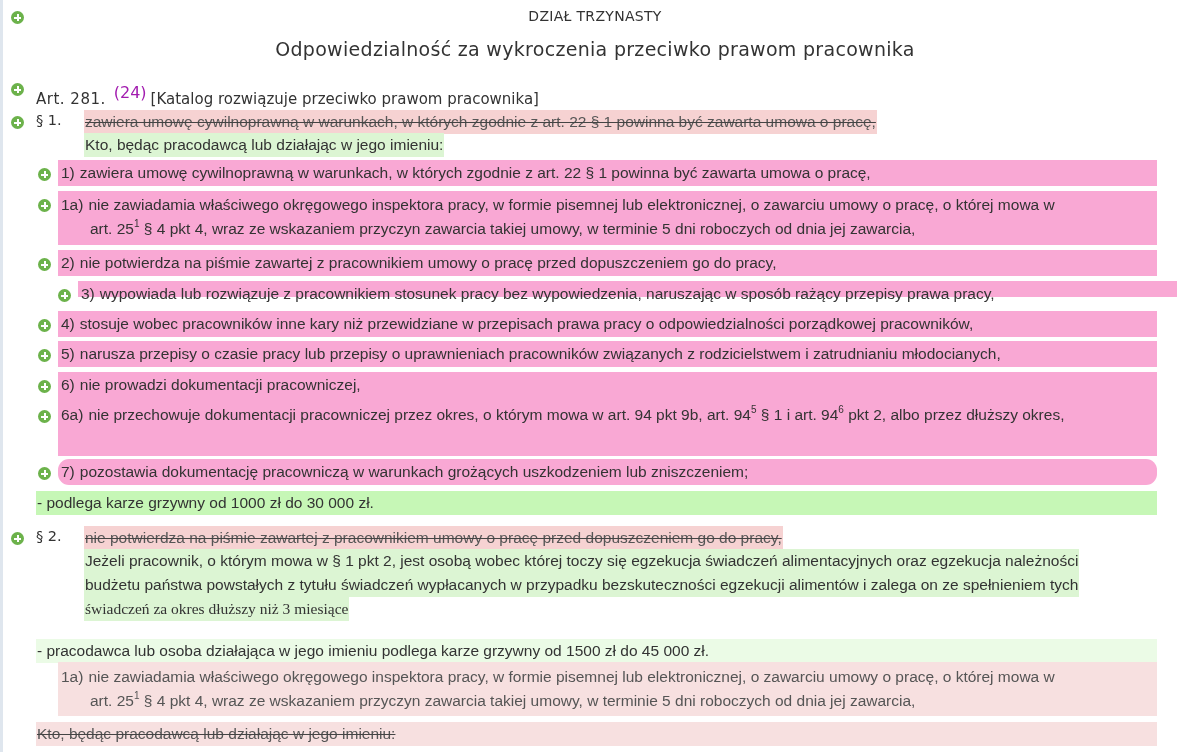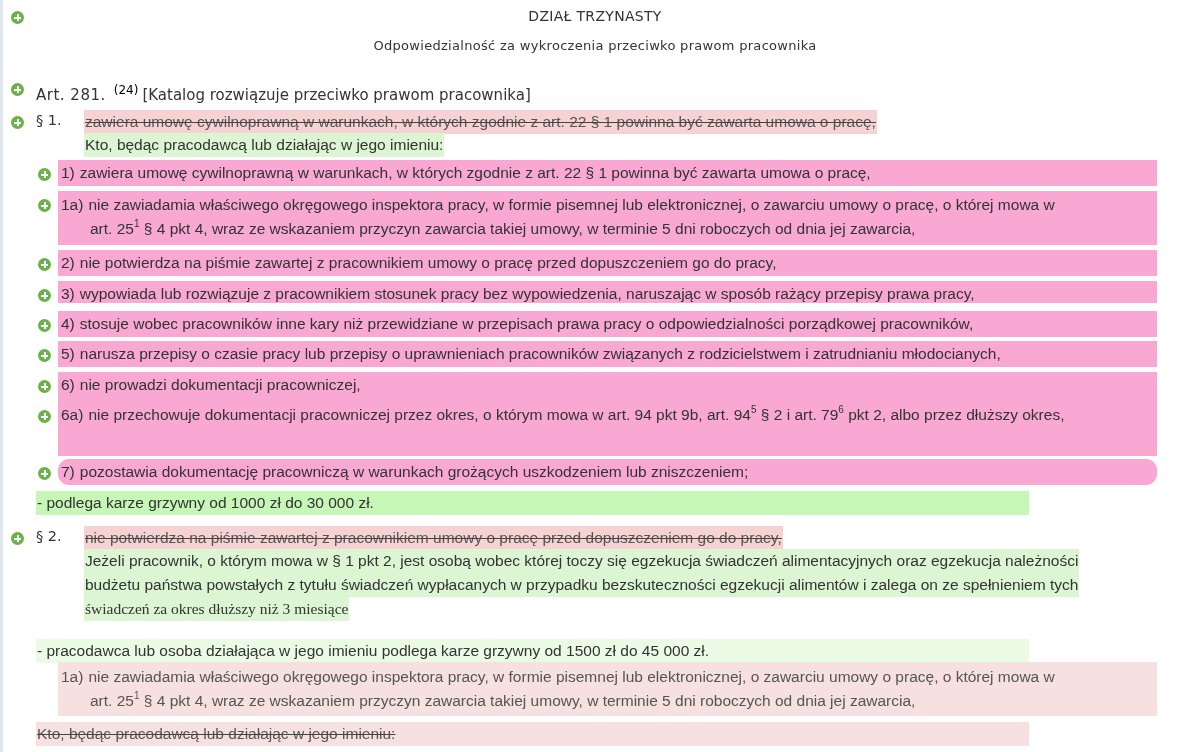--- a/index.html
+++ b/index.html
@@ -11,36 +11,36 @@
   .leftbar { position:absolute; left:0; top:0; width:3px; height:752px; background:#dfe6ee; }
   .plus {
     position:absolute; width:13px; height:13px; border-radius:50%; background:#6cb24b;
     display:inline-block;
   }
   .plus::before, .plus::after { content:""; position:absolute; background:#fff; }
   .plus::before { left:3px; top:5.5px; width:7px; height:2px; }
   .plus::after { left:5.5px; top:3px; width:2px; height:7px; }
   .title { position:absolute; left:0; width:1190px; text-align:center; font-size:14px; letter-spacing:0.3px; color:#333; }
   .title1 { top:8px; }
-  .title2 { top:38px; font-size:13px; }
+  .title2 { top:38px; font-size:19px; }
   .art { position:absolute; left:36px; top:83px; font-size:15px; color:#333; }
   .art .num { letter-spacing:0.5px; }
-  .art sup { color:#000000; font-size:12px; margin:0 4px 0 8px; vertical-align:6px; }
+  .art sup { color:#a21caf; font-size:16px; margin:0 4px 0 8px; vertical-align:6px; }
   .par-label { position:absolute; left:36px; font-size:14.5px; color:#333; }
   .del { background:#f6d2d2; text-decoration:line-through; text-decoration-color:#444; color:#555; }
   .ins { background:#dcf5d3; }
   .inline { position:absolute; font-family:"Liberation Sans",sans-serif; font-size:15.5px; line-height:24px; padding:0 1px; white-space:nowrap; }
   .row {
     position:absolute; left:58px; width:1099px; background:#f9a8d4;
     font-family:"Liberation Sans",sans-serif; font-size:15.5px; line-height:24px; color:#333;
   }
   .row .txt { position:absolute; left:26px; right:8px; top:3px; }
   .row .lab { display:inline-block; margin-right:5px; }
   .row .plus { left:-20px; top:8px; }
-  .pen { position:absolute; left:36px; width:993px; font-family:"Liberation Sans",sans-serif; font-size:15.5px; line-height:24px; color:#333; padding-left:1px; box-sizing:border-box; }
+  .pen { position:absolute; left:36px; width:1121px; font-family:"Liberation Sans",sans-serif; font-size:15.5px; line-height:24px; color:#333; padding-left:1px; box-sizing:border-box; }
   .pen.strong { background:#c6f7b6; }
   .pen.light { background:#ebfbe6; }
   .pen.red { background:#f7e0e0; }
   .delrow { position:absolute; left:58px; width:1099px; background:#f7e0e0; font-family:"Liberation Sans",sans-serif; font-size:15.5px; line-height:24px; color:#555; text-decoration:line-through; text-decoration-color:#444; }
   sup.s { font-size:10px; vertical-align:7px; line-height:0; }
 </style>
 </head>
 <body>
 
 <div class="leftbar"></div>
@@ -70,21 +70,21 @@
     <span class="lab">1a)</span><span>nie zawiadamia właściwego okręgowego inspektora pracy, w formie pisemnej lub elektronicznej, o zawarciu umowy o pracę, o której mowa w</span><br>
     <span style="padding-left:29px;"><span>art. 25</span><sup class="s">1</sup><span> § 4 pkt 4, wraz ze wskazaniem przyczyn zawarcia takiej umowy, w terminie 5 dni roboczych od dnia jej zawarcia,</span></span>
   </div>
 </div>
 
 <div class="row" style="top:250px;height:26px;">
   <span class="plus"></span>
   <div class="txt" style="left:3px;top:1px;"><span class="lab">2)</span><span>nie potwierdza na piśmie zawartej z pracownikiem umowy o pracę przed dopuszczeniem go do pracy,</span></div>
 </div>
 
-<div class="row" style="top:281px;height:22px;">
+<div class="row" style="top:281px;height:16px;margin-left:20px;">
   <span class="plus"></span>
   <div class="txt" style="left:3px;top:1px;"><span class="lab">3)</span><span>wypowiada lub rozwiązuje z pracownikiem stosunek pracy bez wypowiedzenia, naruszając w sposób rażący przepisy prawa pracy,</span></div>
 </div>
 
 <div class="row" style="top:311px;height:26px;">
   <span class="plus"></span>
   <div class="txt" style="left:3px;top:1px;"><span class="lab">4)</span><span>stosuje wobec pracowników inne kary niż przewidziane w przepisach prawa pracy o odpowiedzialności porządkowej pracowników,</span></div>
 </div>
 
 <div class="row" style="top:341px;height:26px;">
@@ -93,21 +93,21 @@
 </div>
 
 <div class="row" style="top:372px;height:36px;">
   <span class="plus"></span>
   <div class="txt" style="left:3px;top:1px;"><span class="lab">6)</span><span>nie prowadzi dokumentacji pracowniczej,</span></div>
 </div>
 
 <div class="row" style="top:402px;height:54px;">
   <span class="plus"></span>
   <div class="txt" style="left:3px;top:1px;">
-    <span class="lab">6a)</span><span>nie przechowuje dokumentacji pracowniczej przez okres, o którym mowa w art. 94 pkt 9b, art. 94</span><sup class="s">5</sup><span> § 2 i art. 79</span><sup class="s">6</sup><span> pkt 2, albo przez dłuższy okres,</span><br>
+    <span class="lab">6a)</span><span>nie przechowuje dokumentacji pracowniczej przez okres, o którym mowa w art. 94 pkt 9b, art. 94</span><sup class="s">5</sup><span> § 1 i art. 94</span><sup class="s">6</sup><span> pkt 2, albo przez dłuższy okres,</span><br>
   </div>
 </div>
 
 <div class="row" style="top:459px;height:26px;border-radius:11px;">
   <span class="plus"></span>
   <div class="txt" style="left:3px;top:1px;"><span class="lab">7)</span><span>pozostawia dokumentację pracowniczą w warunkach grożących uszkodzeniem lub zniszczeniem;</span></div>
 </div>
 
 <div class="pen strong" style="top:491px;height:24px;">- podlega karze grzywny od 1000 zł do 30 000 zł.</div>
 

